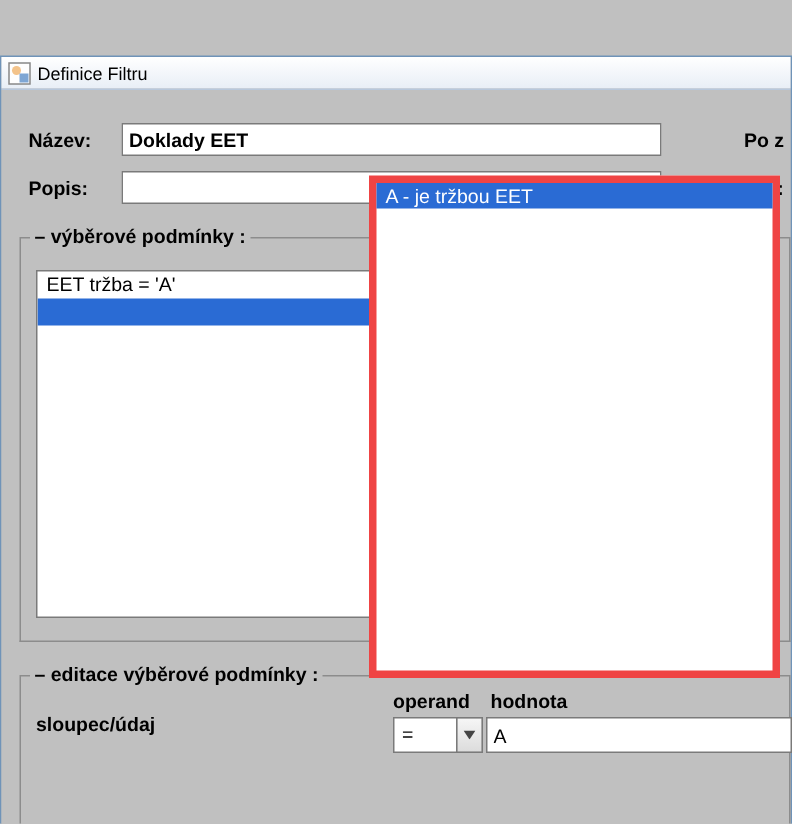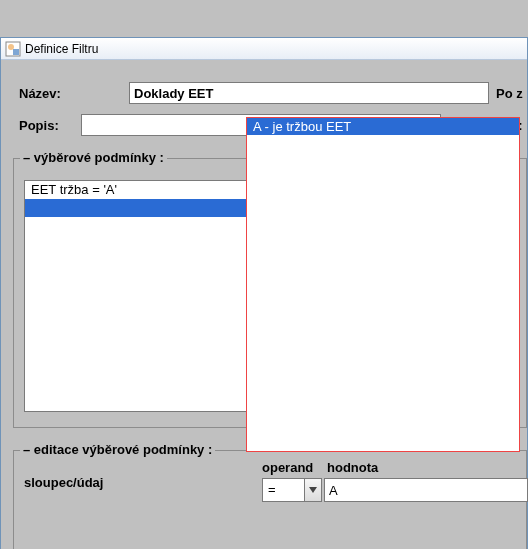--- a/index.html
+++ b/index.html
@@ -147,21 +147,21 @@
     cursor: default;
     outline: 1px dotted #666;
     outline-offset: -4px;
     padding: 0;
   }
 
   
   .dropdown-list {
     position: absolute;
     background: #fff;
-    border: 1px solid #ef4444;
+    border: 5px solid #ef4444;
     z-index: 50;
     font-size: 13px;
   }
   .dropdown-item {
     height: 17px;
     line-height: 17px;
     padding: 0 6px;
     white-space: nowrap;
   }
   .dropdown-item.hl {
@@ -186,21 +186,21 @@
           <rect x="1" y="1" width="14" height="14" fill="#fefefe" stroke="#888"></rect>
           <circle cx="6" cy="6" r="3" fill="#f3c38a"></circle>
           <rect x="8" y="8" width="6" height="6" fill="#7ea6d4"></rect>
         </svg>
     </span>
     <span>Definice Filtru</span>
   </div>
 
   <div class="client">
 
-    <div class="form-row" style="top:22px;gap:48px;">
+    <div class="form-row" style="top:22px;">
       <span class="label-bold">Název:</span>
       <input class="text-input" style="width: 360px; font-weight: bold;" value="Doklady EET">
     </div>
     <span class="right-fragment" style="top:26px; left:495px;">Po z</span>
 
     <div class="form-row" style="top:54px;">
       <span class="label-bold">Popis:</span>
       <input class="text-input" style="width: 360px;" value="">
     </div>
     <span class="right-fragment" style="top:58px; left:510px;">e:</span>

